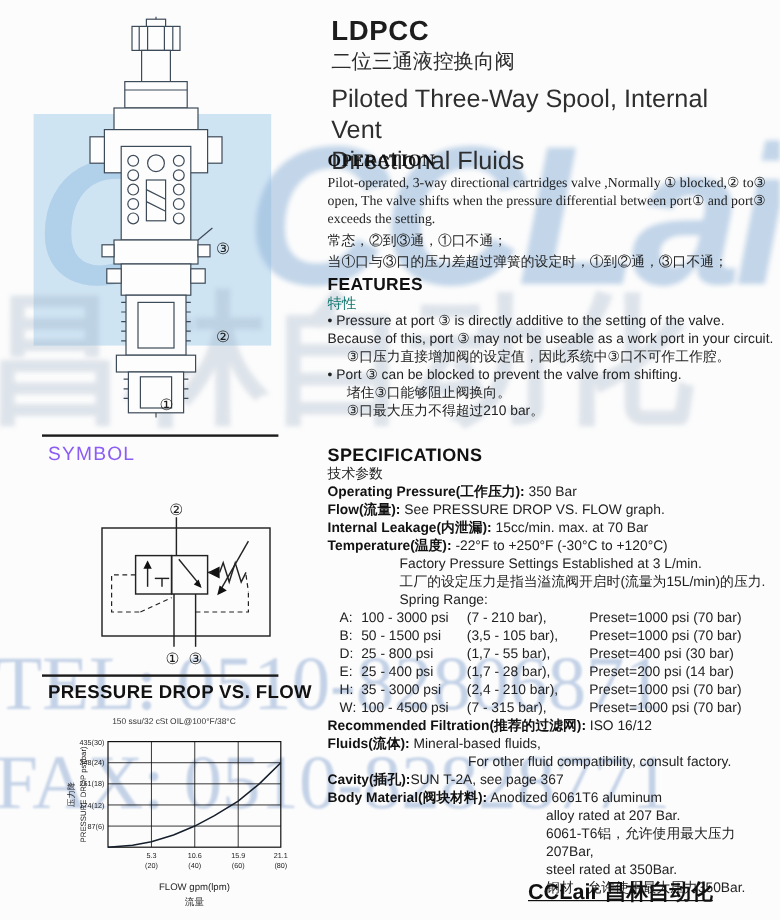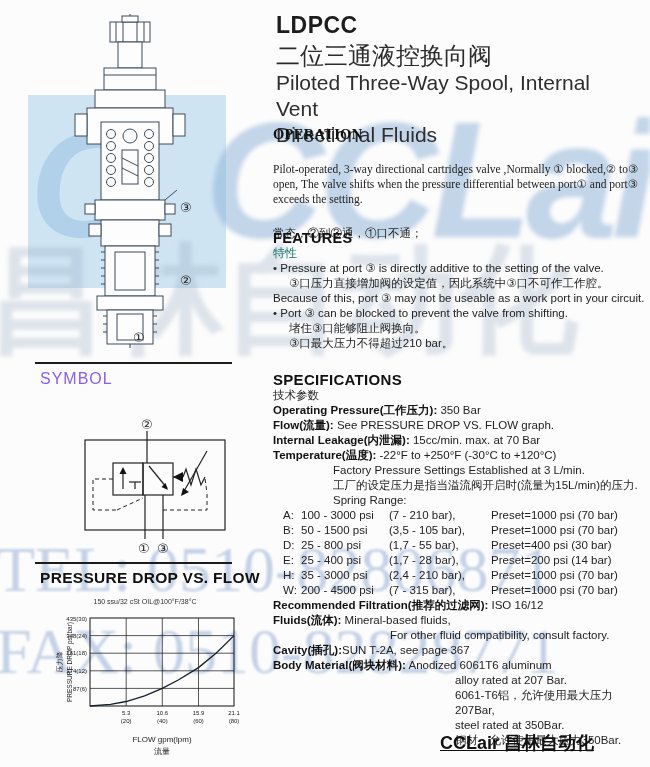--- a/index.html
+++ b/index.html
@@ -17,26 +17,26 @@
   .wm-chars{left:-12px;top:240px;width:674px;font-size:118px;font-weight:bold;
             color:rgba(150,168,192,0.30);white-space:nowrap;overflow:hidden;line-height:1;
             filter:blur(2px);}
   .wm-tel{left:-4px;top:538px;width:660px;font-family:"Liberation Serif","DejaVu Serif",serif;
           font-size:64px;color:rgba(120,152,202,0.42);white-space:nowrap;overflow:hidden;
           line-height:1;filter:blur(1px);}
   .wm-fax{top:620px;}
 
   
   .title{left:276px;top:12px;font-size:23px;font-weight:bold;letter-spacing:0.5px;}
-  .title-cn{left:276px;top:40px;font-size:24px;color:#2c2c2c;}
+  .title-cn{left:276px;top:40px;font-size:17px;color:#2c2c2c;}
   .title-en{left:276px;top:70px;font-size:21px;line-height:26px;color:#2e2e2e;width:360px;}
   h3.sec{margin:0;font-size:14.5px;font-weight:bold;letter-spacing:0.3px;color:#111;}
   .body-txt{font-size:11.5px;line-height:15px;color:#222;}
   .op-block{left:273px;top:126px;width:374px;font-family:Liberation Serif, serif;}
-  .op-block .body-txt{margin-top:19px;}
+  .op-block .body-txt{margin-top:3px;}
   .feat-block{left:273px;top:230px;width:374px;}
   .feat-cn{font-size:12px;line-height:15px;color:#0f766e;}
   .feat-item{margin:0;}
   .indent1{padding-left:16px;}
   .divider{height:2px;background:#1c1c1c;}
   .symbol-heading{left:40px;top:370px;font-size:16px;letter-spacing:1px;color:#8b5cf6;}
   .chart-heading{left:40px;top:569px;font-size:15.5px;font-weight:bold;letter-spacing:0.3px;color:#111;}
   .chart-subtitle{left:35px;top:598px;width:220px;text-align:center;font-size:7px;color:#333;}
 
   .spec-block{left:273px;top:371px;width:374px;}
@@ -150,28 +150,29 @@
   <div class="abs title-cn">二位三通液控换向阀</div>
   <div class="abs title-en">
     <div>Piloted Three-Way Spool, Internal Vent</div>
     <div>Directional Fluids</div>
   </div>
 
   <div class="abs op-block">
     <h3 class="sec">OPERATION</h3>
     <div class="body-txt">Pilot-operated, 3-way directional cartridges valve ,Normally ① blocked,② to③ open, The valve shifts when the pressure differential between port① and port③ exceeds the setting.</div>
     <div class="body-txt">常态，②到③通，①口不通；</div>
+    <div class="body-txt">当①口与③口的压力差超过弹簧的设定时，①到②通，③口不通；</div>
   </div>
 
   <div class="abs feat-block">
     <h3 class="sec">FEATURES</h3>
     <div class="feat-cn">特性</div>
     <div class="body-txt feat-item">• Pressure at port ③ is directly additive to the setting of the valve.</div>
+    <div class="body-txt feat-item">Because of this, port ③ may not be useable as a work port in your circuit.</div>
     <div class="body-txt feat-item indent1">③口压力直接增加阀的设定值，因此系统中③口不可作工作腔。</div>
-    <div class="body-txt feat-item">Because of this, port ③ may not be useable as a work port in your circuit.</div>
     <div class="body-txt feat-item">• Port ③ can be blocked to prevent the valve from shifting.</div>
     <div class="body-txt feat-item indent1">堵住③口能够阻止阀换向。</div>
     <div class="body-txt feat-item indent1">③口最大压力不得超过210 bar。</div>
   </div>
 
   <div class="abs divider" style="left:35px;top:362px;width:197px;"></div>
   <div class="abs symbol-heading">SYMBOL</div>
 
   <svg class="abs" style="left:55px;top:395px;" width="200" height="165" viewBox="0 0 200 165">
 
@@ -285,21 +286,21 @@
         <span>Preset=200 psi (14 bar)</span>
     </div>
     <div class="spring-row">
       <span>H:</span>
         <span>35 - 3000 psi</span>
         <span>(2,4 - 210 bar),</span>
         <span>Preset=1000 psi (70 bar)</span>
     </div>
     <div class="spring-row">
       <span>W:</span>
-        <span>200 - 4500 psi</span>
+        <span>100 - 4500 psi</span>
         <span>(7 - 315 bar),</span>
         <span>Preset=1000 psi (70 bar)</span>
     </div>
 
     <div class="spec-line"><b>Recommended Filtration(推荐的过滤网):</b><span> ISO 16/12</span></div>
     <div class="spec-line"><b>Fluids(流体):</b><span> Mineral-based fluids,</span></div>
     <div class="spec-line ind-b">For other fluid compatibility, consult factory.</div>
     <div class="spec-line"><b>Cavity(插孔):</b><span>SUN T-2A, see page 367</span></div>
     <div class="spec-line"><b>Body Material(阀块材料):</b><span> Anodized 6061T6 aluminum</span></div>
     <div class="spec-line ind-c">alloy rated at 207 Bar.</div>

